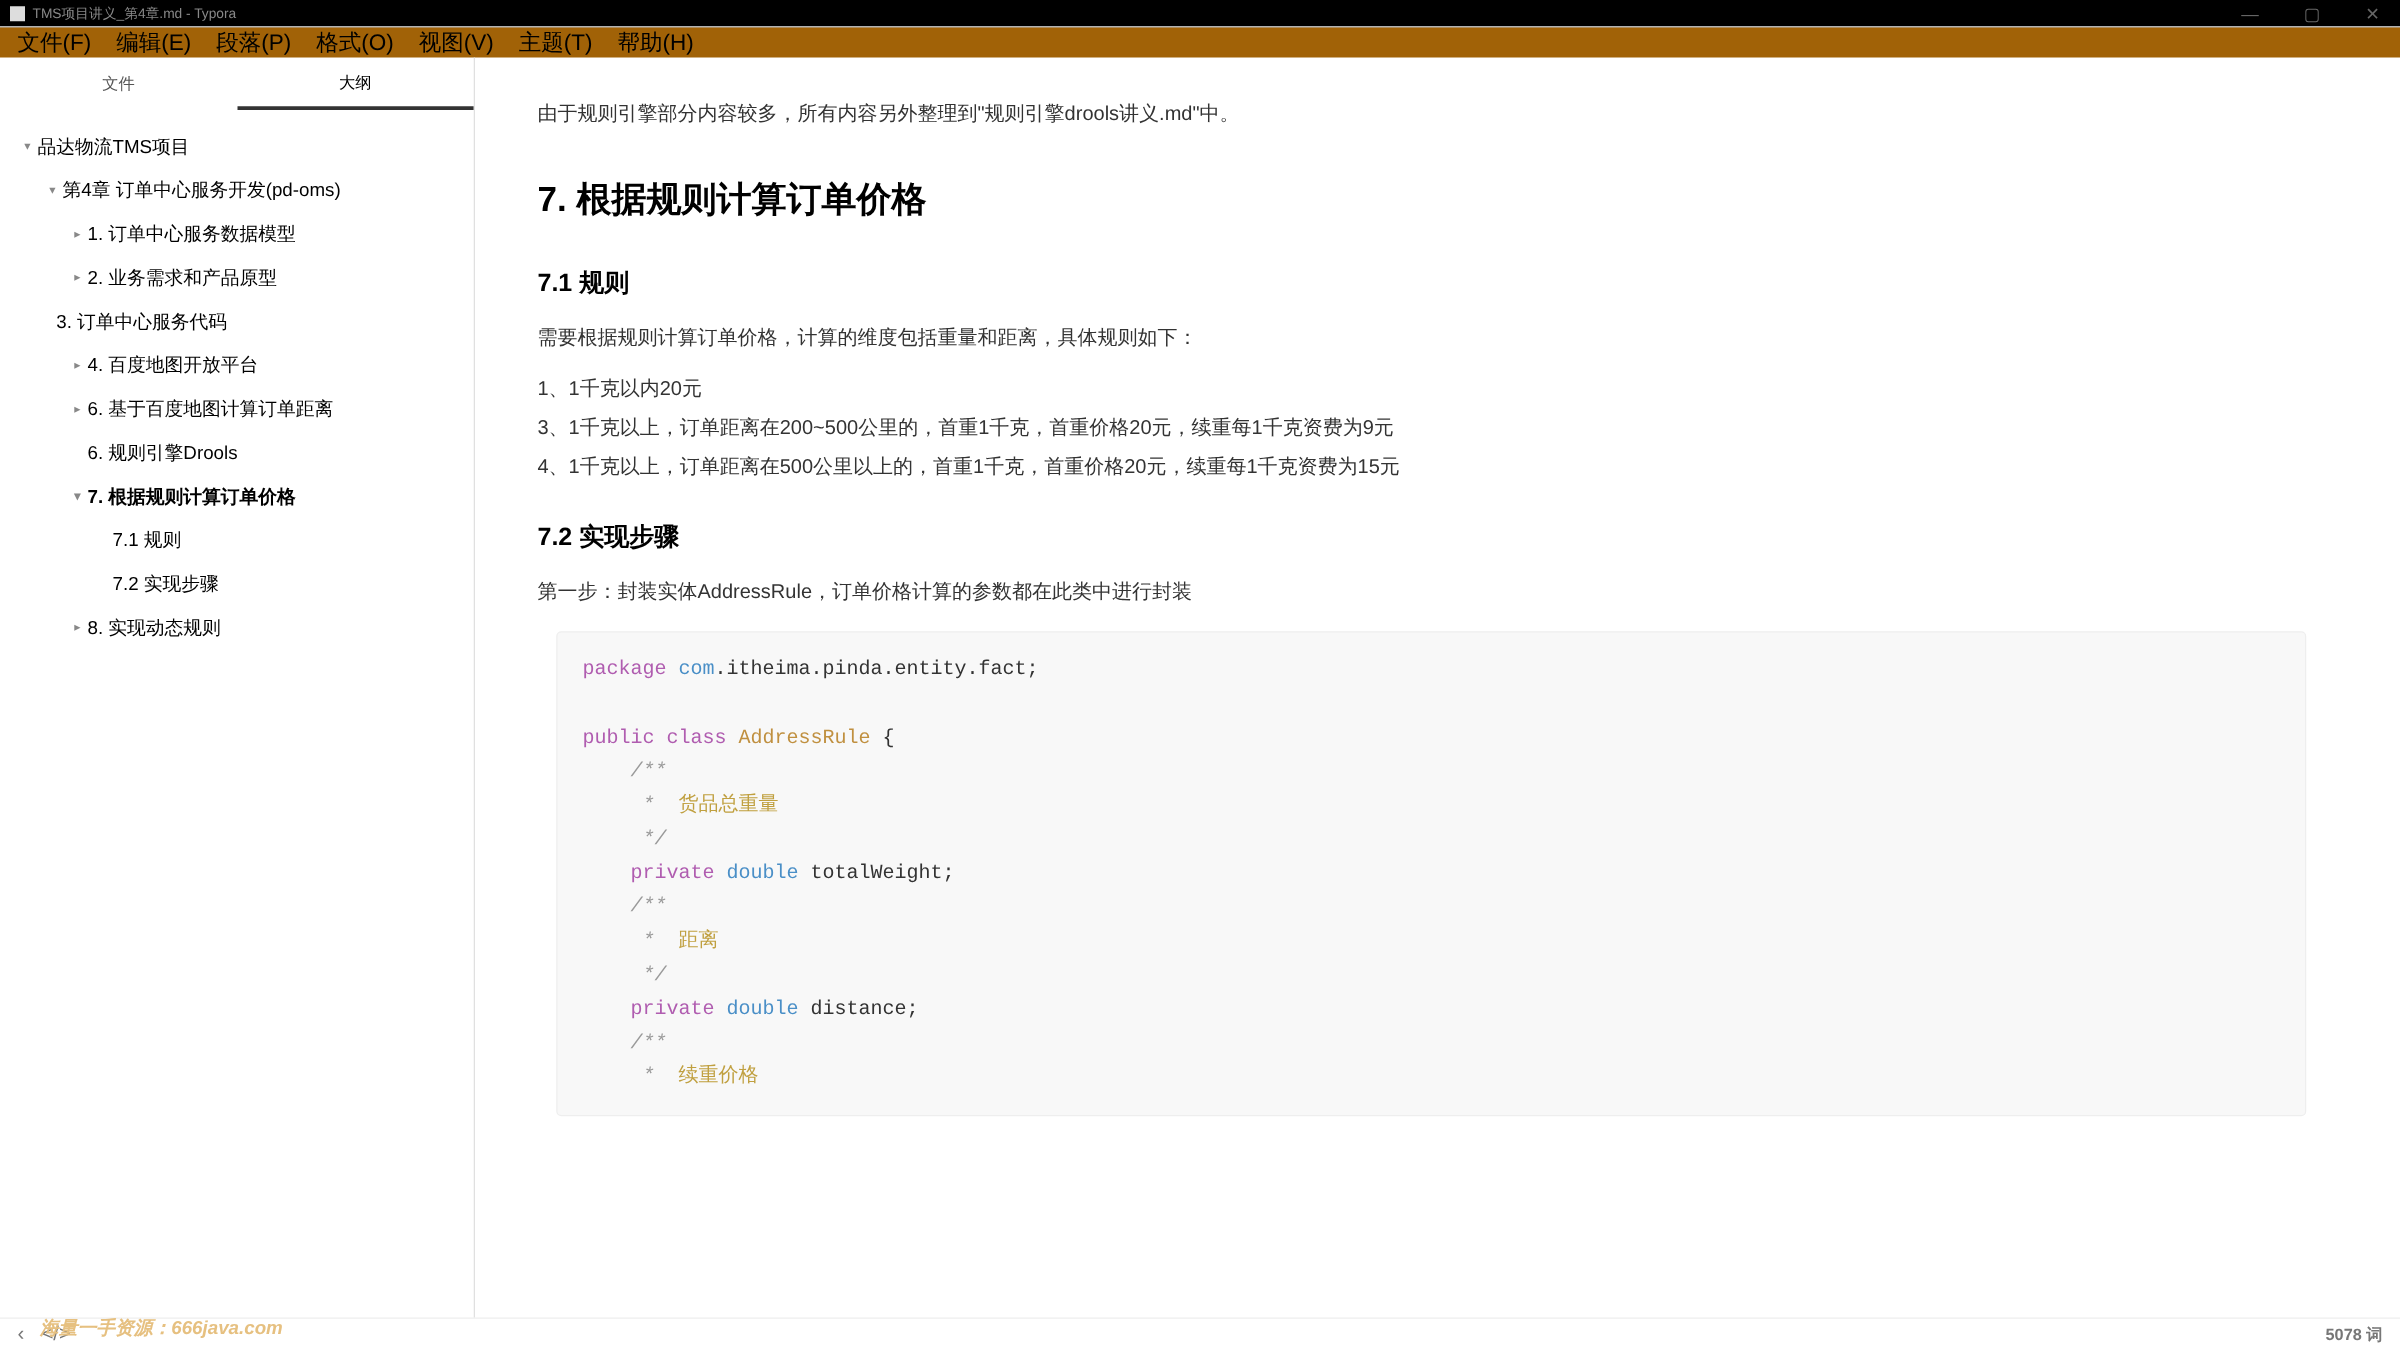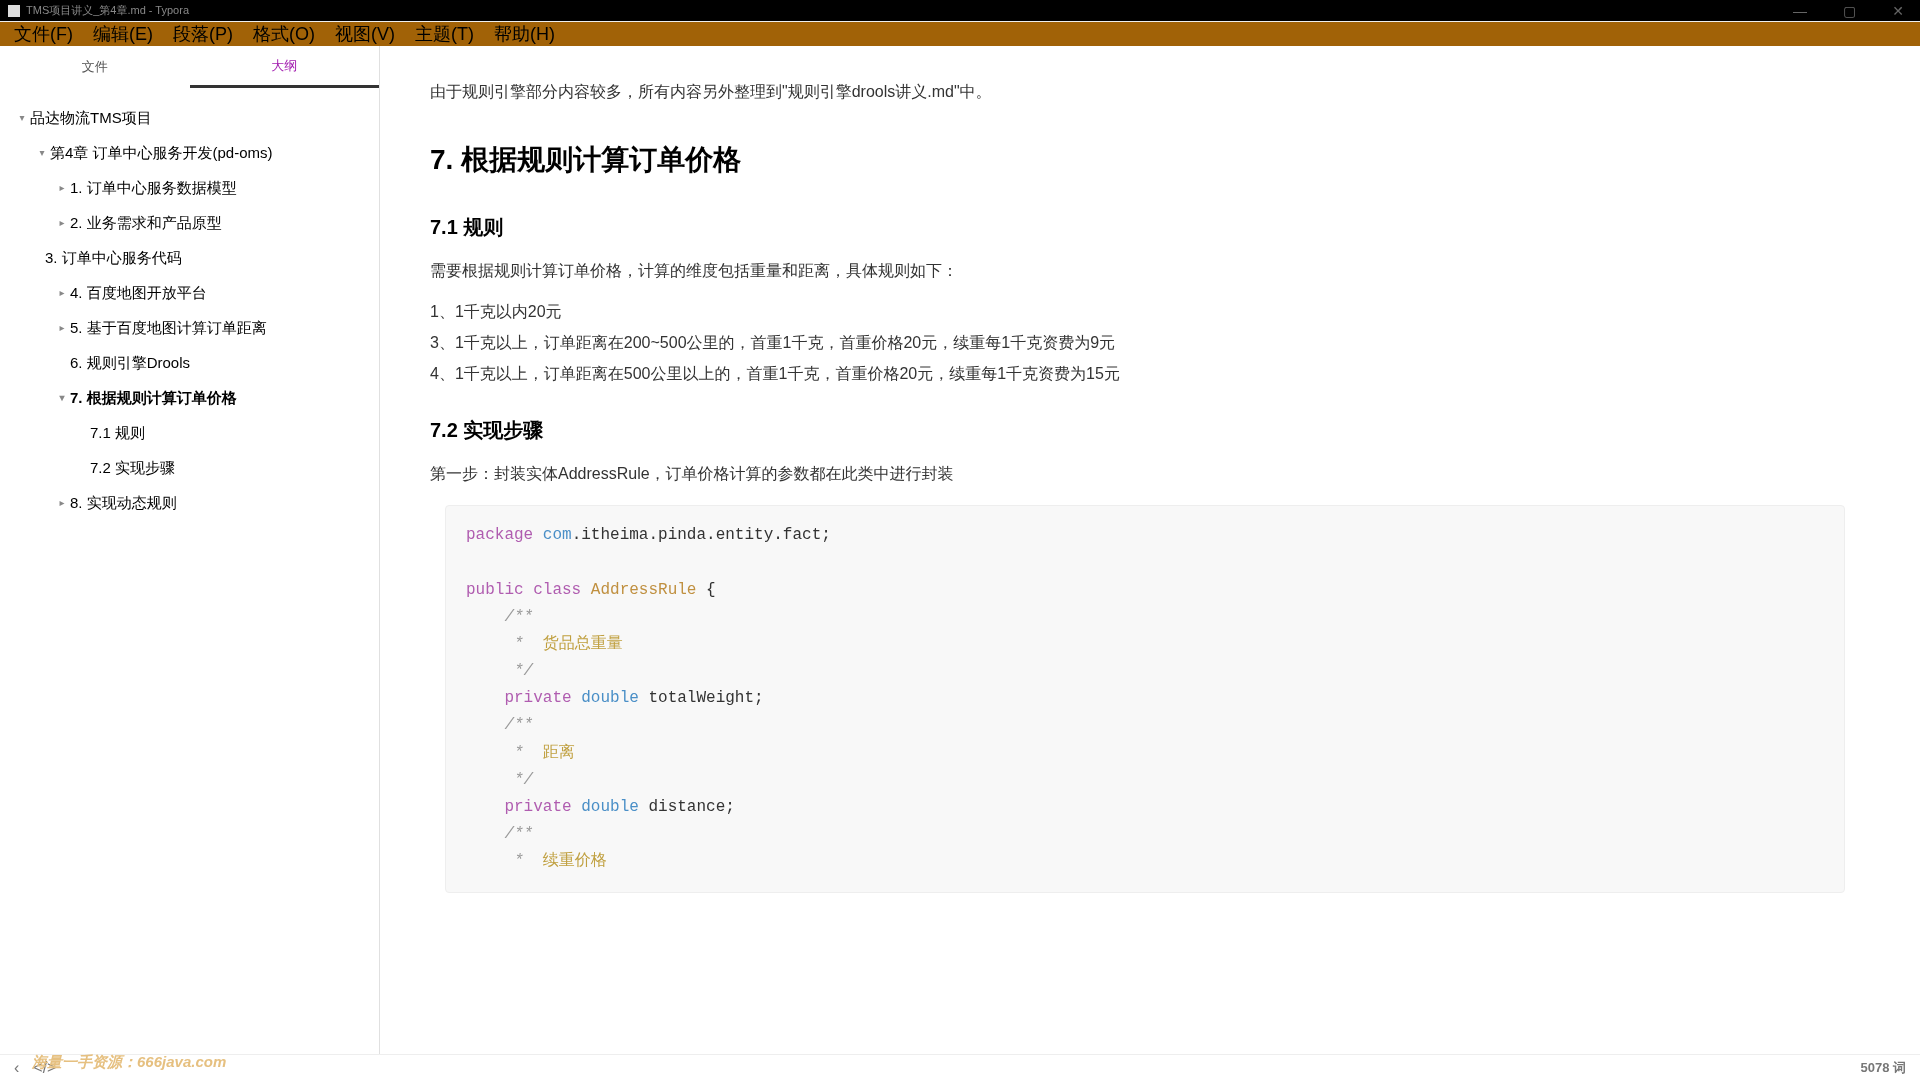--- a/index.html
+++ b/index.html
@@ -11,21 +11,21 @@
     .window-controls span { cursor: pointer; padding: 0 8px; }
     
     .menubar { height: 24px; display: flex; align-items: center; padding: 0 4px; background: #a16207; font-size: 18px; }
     .menubar > span { padding: 2px 10px; cursor: pointer; }
     
     .main { display: flex; height: calc(100vh - 46px - 26px); }
     
     .sidebar { width: 380px; border-right: 1px solid #e0e0e0; display: flex; flex-direction: column; overflow: hidden; }
     .tabs { display: flex; height: 42px; }
     .tab { flex: 1; display: flex; align-items: center; justify-content: center; font-size: 13px; color: #555; cursor: pointer; }
-    .tab.active { color: #a21caf; border-bottom: 3px solid #333; }
+    .tab.active { color: #000000; border-bottom: 3px solid #333; }
     
     .outline { flex: 1; overflow-y: auto; padding: 12px 0; font-size: 15px; }
     .outline-item { display: flex; align-items: center; padding: 7px 0; cursor: pointer; line-height: 1.4; }
     .outline-item.active { font-weight: bold; }
     .caret { width: 16px; text-align: center; color: #888; font-size: 10px; display: inline-block; }
     .caret.empty { visibility: hidden; }
     .outline-item .label { flex: 1; }
     
     .content { flex: 1; overflow-y: auto; padding: 20px 60px 20px 50px; font-size: 16px; line-height: 1.8; color: #333; position: relative; }
     .content p { margin: 12px 0; }
@@ -97,21 +97,21 @@
       <div class="outline-item" style="padding-left:29px">
         <span class="caret empty">▸</span>
         <span class="label">3. 订单中心服务代码</span>
       </div>
       <div class="outline-item" style="padding-left:54px">
         <span class="caret">▸</span>
         <span class="label">4. 百度地图开放平台</span>
       </div>
       <div class="outline-item" style="padding-left:54px">
         <span class="caret">▸</span>
-        <span class="label">5. 基于百度地图计算订单距离</span>
+        <span class="label">6. 基于百度地图计算订单距离</span>
       </div>
       <div class="outline-item" style="padding-left:54px">
         <span class="caret empty">▸</span>
         <span class="label">6. 规则引擎Drools</span>
       </div>
       <div class="outline-item active" style="padding-left:54px">
         <span class="caret">▾</span>
         <span class="label">7. 根据规则计算订单价格</span>
       </div>
       <div class="outline-item" style="padding-left:74px">

